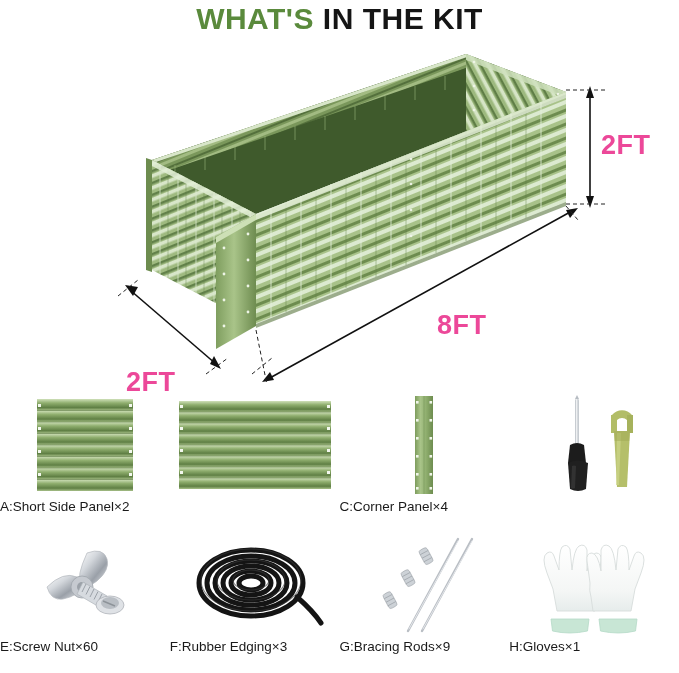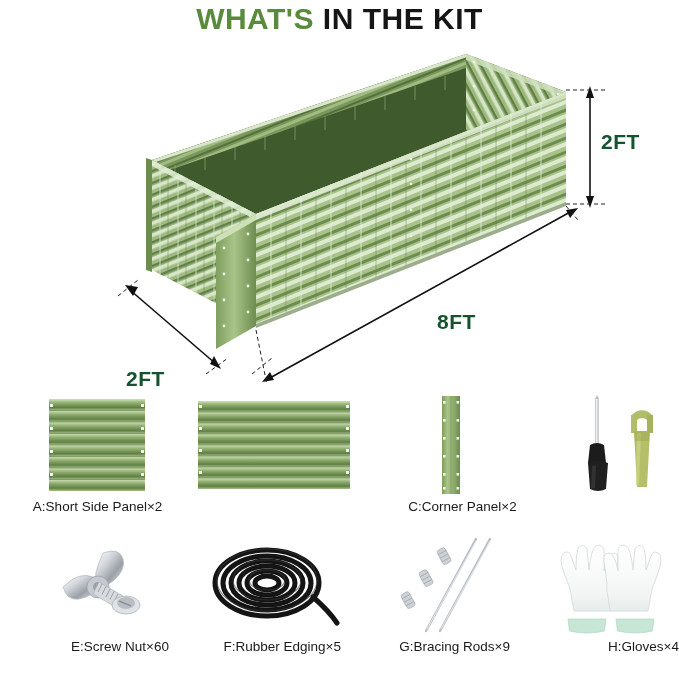--- a/index.html
+++ b/index.html
@@ -19,40 +19,40 @@
   }
   .title .green{color:#5a8a3c;}
   .title .black{color:#151515;}
 
   
   .hero{position:absolute;left:0;top:34px;width:679px;height:350px;}
   .hero svg{display:block;}
 
   .dim-label{
     position:absolute;
-    color:#14532d;font-weight:bold;font-size:21px;
+    color:#ec4899;font-weight:bold;font-size:27px;
     letter-spacing:0.5px;
   }
   #dim-height{left:601px;top:96px;}
   #dim-length{left:437px;top:276px;}
   #dim-depth{left:126px;top:333px;}
 
   
   .parts{
     position:absolute;left:0;top:392px;width:679px;height:281px;
   }
   .parts-row{
     position:absolute;left:0;width:679px;height:140px;
     display:flex;
   }
   .parts-row.r1{top:0;}
   .parts-row.r2{top:140px;}
   .part{
     flex:1 1 0;
-    display:flex;flex-direction:column;align-items:flex-end;justify-content:flex-start;margin-left:32px;
+    display:flex;flex-direction:column;align-items:flex-start;justify-content:flex-start;
   }
   .part-art{
     height:105px;width:100%;
     display:flex;align-items:center;justify-content:center;
   }
   .part-label{
     font-size:13.5px;color:#1a1a1a;
     text-align:center;white-space:nowrap;
     margin-top:2px;
   }
@@ -398,21 +398,21 @@
               <rect x="12" y="94" width="2.6" height="2.6"></rect>
             <rect x="25.5" y="8" width="2.6" height="2.6"></rect>
               <rect x="25.5" y="26" width="2.6" height="2.6"></rect>
             <rect x="25.5" y="44" width="2.6" height="2.6"></rect>
               <rect x="25.5" y="62" width="2.6" height="2.6"></rect>
             <rect x="25.5" y="80" width="2.6" height="2.6"></rect>
               <rect x="25.5" y="94" width="2.6" height="2.6"></rect>
           </g>
         </svg>
       </div>
-      <div class="part-label">C:Corner Panel×2</div>
+      <div class="part-label">C:Corner Panel×4</div>
     </div>
 
     <div class="part">
       <div class="part-art">
         <svg width="120" height="104" viewBox="0 0 120 104">
 
           <g>
             <rect x="41" y="6" width="4" height="46" rx="1.4" fill="#c7ccd1"></rect>
             <rect x="42" y="6" width="1.4" height="46" fill="#eef0f2"></rect>
             <polygon points="41,6 43,2 45,6" fill="#b6bcc2"></polygon>
@@ -486,21 +486,21 @@
             <ellipse cx="66" cy="48" rx="12" ry="7"></ellipse>
           </g>
           <g fill="none" stroke="#3a3a3a" stroke-width="1.1" opacity="0.6">
             <ellipse cx="66" cy="45" rx="50" ry="31"></ellipse>
             <ellipse cx="66" cy="45" rx="34" ry="20"></ellipse>
             <ellipse cx="66" cy="45" rx="18" ry="10"></ellipse>
           </g>
           <path d="M112 62 q16 14 24 26" stroke="#141414" stroke-width="5" fill="none" stroke-linecap="round"></path>
         </svg>
       </div>
-      <div class="part-label">F:Rubber Edging×5</div>
+      <div class="part-label">F:Rubber Edging×3</div>
     </div>
 
     <div class="part">
       <div class="part-art">
         <svg width="120" height="100" viewBox="0 0 120 100">
 
           <g stroke="#b9bec4" stroke-width="2.4" stroke-linecap="round">
             <line x1="44" y1="96" x2="94" y2="4"></line>
             <line x1="58" y1="96" x2="108" y2="4"></line>
           </g>
@@ -563,16 +563,16 @@
           <g transform="translate(130,0) scale(-1,1)">
             <path d="M18 40 q-6 -16 0 -20 q5 -3 7 3 l5 14
                      q0 -19 3 -23 q5 -4 8 2 l2 21
                      q2 -21 7 -24 q6 -3 8 4 l0 21
                      q3 -17 9 -18 q6 0 5 8 l-3 22
                      q1 8 -1 14 l-2 14 h-38 l-4 -22 z" fill="url(#gGlove)" stroke="#d7dcdb" stroke-width="0.9"></path>
             <path d="M22 86 h38 l-1.5 12 q-18 4 -35 0 z" fill="#c8e6d5" stroke="#b4d9c6" stroke-width="0.8"></path>
           </g>
         </svg>
       </div>
-      <div class="part-label">H:Gloves×4</div>
+      <div class="part-label">H:Gloves×1</div>
     </div>
   </div>
 </div>
 
 </body></html>

